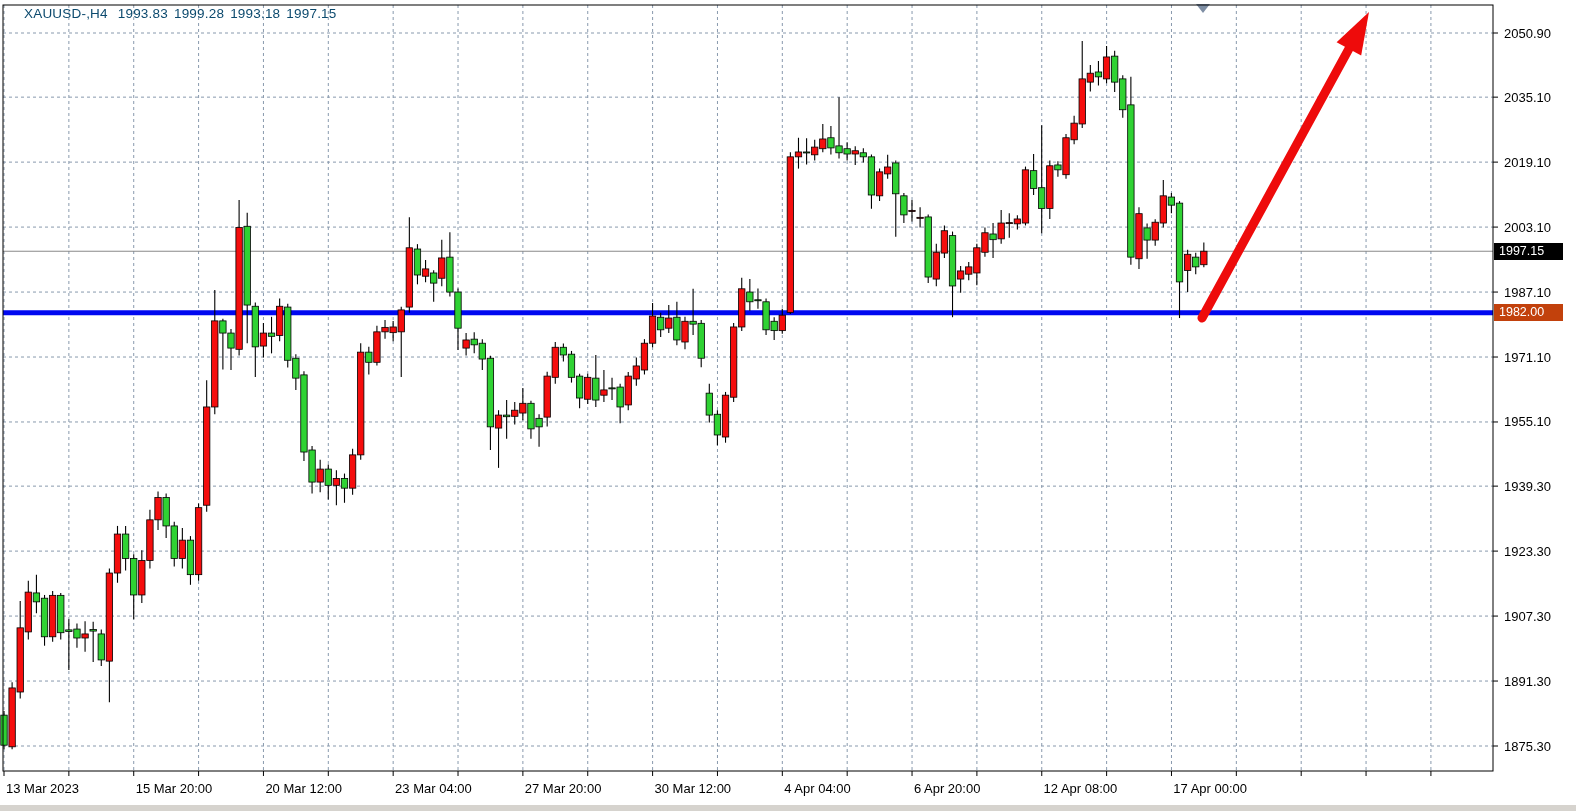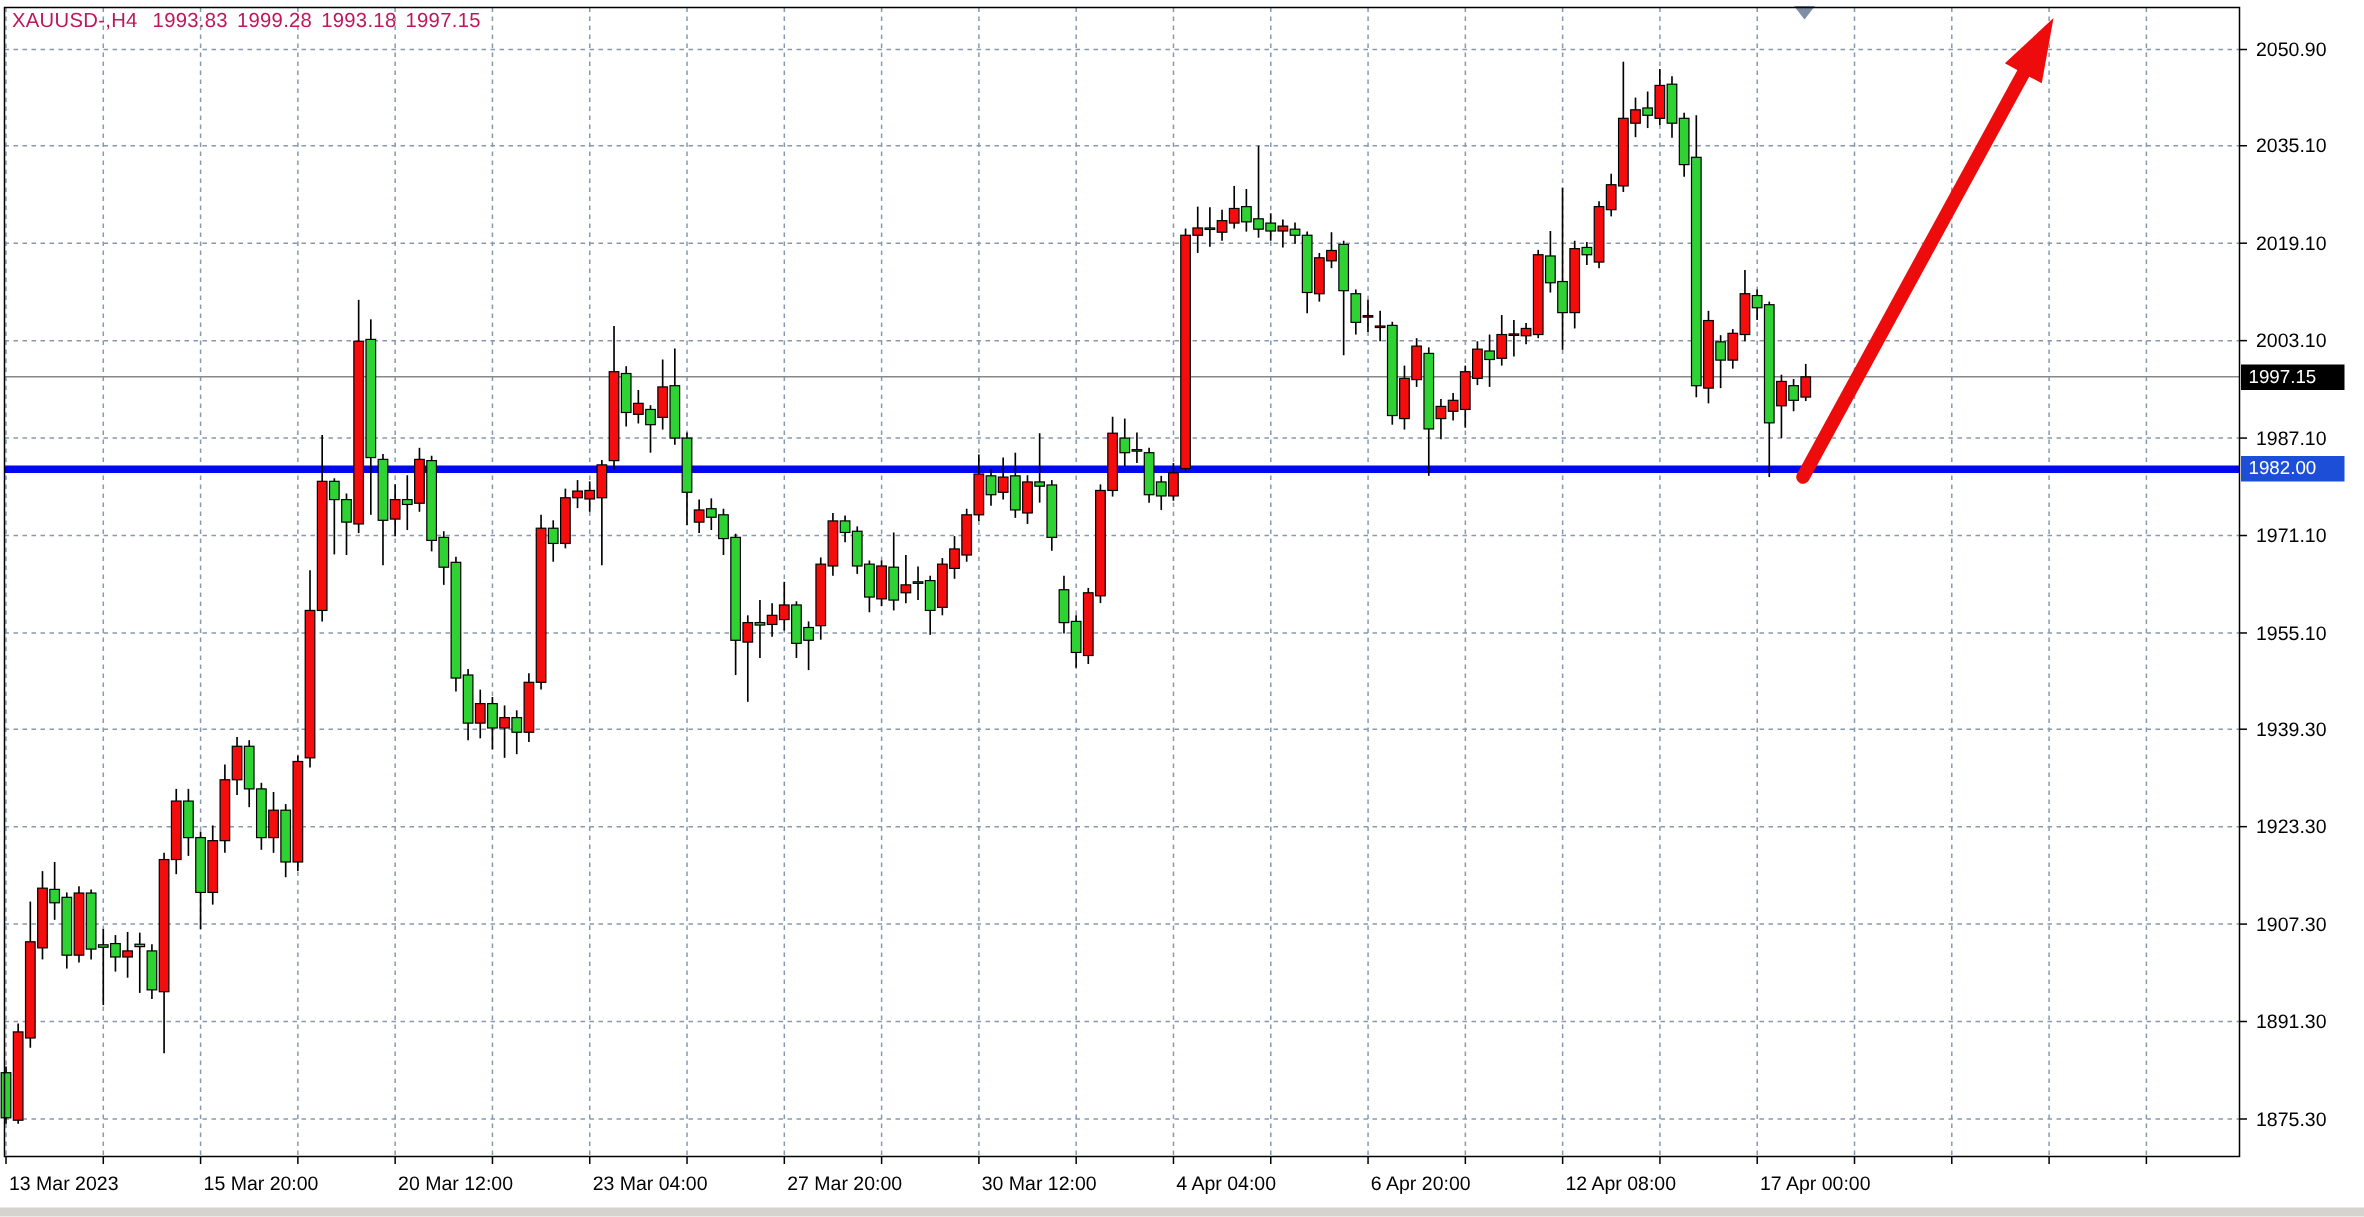--- a/index.html
+++ b/index.html
@@ -1,20 +1,20 @@
 <!DOCTYPE html>
 <html><head>
 <meta charset="utf-8">
 <style>
   html,body{margin:0;padding:0;background:#ffffff;}
   body{width:1576px;height:811px;overflow:hidden;position:relative;
        font-family:"Liberation Sans",sans-serif;}
   #chart-window{position:absolute;left:0;top:0;width:1576px;height:811px;background:#fff;}
   #plot{position:absolute;left:0;top:0;}
-  .info-line{position:absolute;left:8px;top:6px;font-size:13.5px;color:#be185d;
+  .info-line{position:absolute;left:24px;top:6px;font-size:13.5px;color:#0c4a6e;
              letter-spacing:0.2px;white-space:pre;z-index:5;}
   .info-line span{margin-right:6px;}
   .price-tag{position:absolute;left:1494px;width:64px;height:17px;line-height:17px;
              color:#fff;font-size:12.5px;padding-left:5px;z-index:6;}
   .bottom-strip{position:absolute;left:0;top:805px;width:1576px;height:6px;background:#d6d3ce;}
 </style>
 </head>
 <body>
 
 <div id="chart-window">
@@ -414,16 +414,16 @@
       <text x="654.5" y="793" font-size="13" font-family="&quot;Liberation Sans&quot;,sans-serif" fill="#000000">30 Mar 12:00</text>
       <text x="784.2" y="793" font-size="13" font-family="&quot;Liberation Sans&quot;,sans-serif" fill="#000000">4 Apr 04:00</text>
       <text x="913.9" y="793" font-size="13" font-family="&quot;Liberation Sans&quot;,sans-serif" fill="#000000">6 Apr 20:00</text>
       <text x="1043.6" y="793" font-size="13" font-family="&quot;Liberation Sans&quot;,sans-serif" fill="#000000">12 Apr 08:00</text>
       <text x="1173.3" y="793" font-size="13" font-family="&quot;Liberation Sans&quot;,sans-serif" fill="#000000">17 Apr 00:00</text>
     </svg>
 
   <div class="info-line"><span>XAUUSD-,H4</span> <span>1993.83</span><span>1999.28</span><span>1993.18</span><span>1997.15</span></div>
 
   <div class="price-tag" id="current-price-tag" style="top: 242.745px; background: rgb(0, 0, 0); color: rgb(255, 255, 255);">1997.15</div>
-  <div class="price-tag" id="hline-price-tag" style="top: 304.259px; background: #1d4ed8; color: rgb(255, 255, 255);">1982.00</div>
+  <div class="price-tag" id="hline-price-tag" style="top: 304.259px; background: #c2410c; color: rgb(255, 255, 255);">1982.00</div>
 
   <div class="bottom-strip"></div>
 </div>
 
 </body></html>

